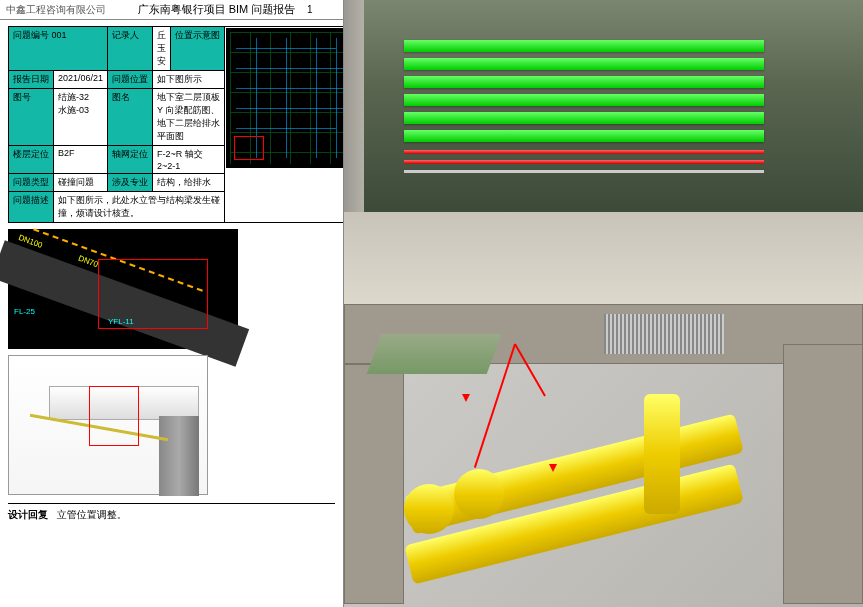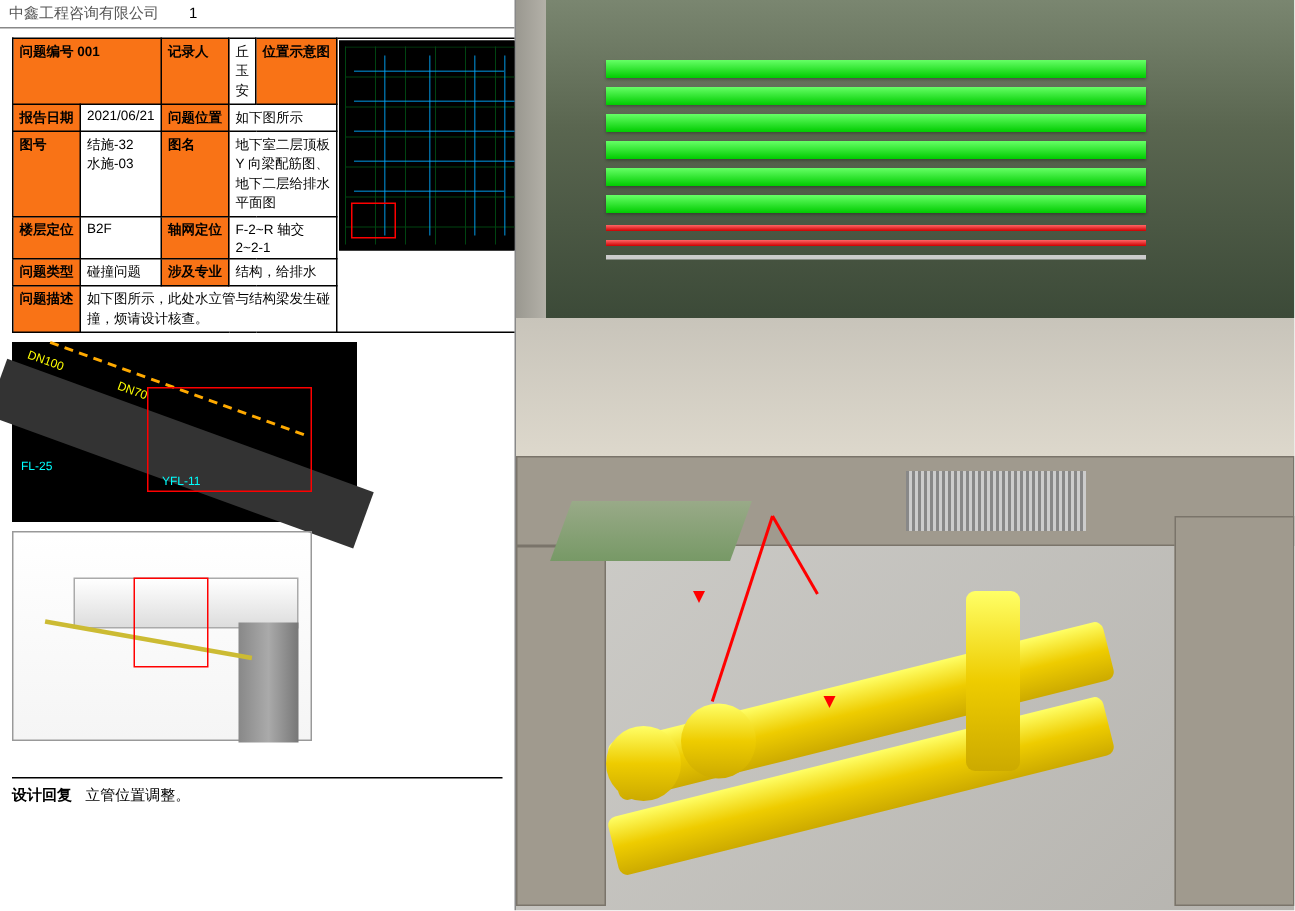--- a/index.html
+++ b/index.html
@@ -6,39 +6,39 @@
 body{font-family:"Microsoft YaHei",SimSun,sans-serif;font-size:10px;background:#fff;width:863px;height:607px;overflow:hidden;display:flex}
 .left{width:344px;height:607px;border-right:1px solid #888;display:flex;flex-direction:column}
 .right{flex:1;display:flex;flex-direction:column}
 .hdr{display:flex;padding:2px 6px;border-bottom:1px solid #888;font-size:10px;align-items:center}
 .hdr .co{flex:0 0 120px;color:#555}
 .hdr .ttl{flex:1;text-align:center;font-size:11px}
 .hdr .pg{width:30px}
 .lbody{flex:1;padding:6px 8px;overflow:hidden}
 table.tbl{border-collapse:collapse;width:100%}
 table.tbl td{border:1px solid #000;padding:2px 4px;font-size:9px;vertical-align:top}
-.lab{background:#f97316;font-weight:bold;width:48px;white-space:nowrap}
+.lab{background:#14b8a6;font-weight:normal;width:48px;white-space:nowrap}
 .figarea{position:relative;width:138px;height:140px;background:#000}
 .cadbg{position:absolute;inset:0;background:#000}
 .cadline{position:absolute;background:#0af;opacity:.6}
 .cadgrid{position:absolute;inset:4px;background:linear-gradient(#041 1px,transparent 1px)0 0/20px 20px,linear-gradient(90deg,#041 1px,transparent 1px)0 0/20px 20px}
 .sect{margin-top:6px}
 .sect-h{font-size:9px;font-weight:bold;border-bottom:1px solid #000;padding:2px 0}
 .dwg1{width:230px;height:120px;background:#000;margin:4px 0;position:relative}
 .beam{position:absolute;left:-10px;top:10px;width:260px;height:40px;background:#333;transform:rotate(20deg);transform-origin:left center}
 .redbox{position:absolute;left:90px;top:30px;width:110px;height:70px;border:1px solid #f00}
 .ytxt{position:absolute;color:#ff0;font-size:8px}
 .ctxt{position:absolute;color:#0ff;font-size:8px}
 .dash{position:absolute;left:20px;top:30px;width:180px;border-top:2px dashed #fa0;transform:rotate(20deg)}
 .dwg2{width:200px;height:140px;background:linear-gradient(180deg,#fff,#f5f5f5);margin:4px 0;position:relative;border:1px solid #999}
 .conc{position:absolute;left:40px;top:30px;width:150px;height:34px;background:linear-gradient(180deg,#fff,#ddd);border:1px solid #aaa}
 .col3d{position:absolute;left:150px;top:60px;width:40px;height:80px;background:linear-gradient(90deg,#888,#aaa,#777)}
 .pipe3d{position:absolute;left:20px;top:70px;width:140px;height:3px;background:#cb3;transform:rotate(10deg)}
 .redbox2{position:absolute;left:80px;top:30px;width:50px;height:60px;border:1px solid #f00}
-.row-sep{border-top:1px solid #000;margin-top:24px;padding-top:4px}
+.row-sep{border-top:1px solid #000;margin-top:8px;padding-top:4px}
 .rtop{flex:1;position:relative;background:linear-gradient(180deg,#d0d0c8 60%,#b8b8b0);overflow:hidden}
 .rbot{flex:1;position:relative;background:linear-gradient(135deg,#cfceca,#b5b3ae);overflow:hidden}
 .rcol{position:absolute;left:0;bottom:0;width:30px;height:100%;background:linear-gradient(90deg,#9a9890,#c0bdb4)}
 .slab{position:absolute;left:20px;top:0;right:0;height:70%;background:linear-gradient(180deg,#7a8670,#5a6650 40%,#3c4a38)}
 .gbar{position:absolute;height:12px;background:linear-gradient(180deg,#6f6,#0c0);box-shadow:0 1px 2px rgba(0,0,0,.3)}
 .rpipe{position:absolute;height:4px;background:linear-gradient(180deg,#f66,#c00)}
 .wpipe{position:absolute;height:3px;background:#ccc}
 .floor{position:absolute;left:0;right:0;bottom:0;height:30%;background:linear-gradient(180deg,#c8c4ba,#ddd8cc)}
 .ypipe{position:absolute;background:linear-gradient(180deg,#ff6,#ec0,#ca0);border-radius:6px}
 .gvent{position:absolute;background:linear-gradient(180deg,#9a8,#796)}
@@ -46,20 +46,21 @@
 .arrw{position:absolute;width:2px;height:60px;background:#f00;transform-origin:top}
 .arrwh{position:absolute;width:0;height:0;border:4px solid transparent;border-top:8px solid #f00}
 .grille{position:absolute;background:repeating-linear-gradient(90deg,#888 0,#888 2px,#ccc 2px,#ccc 4px)}
 </style>
 </head>
 <body>
 
 <div class="left">
   <div class="hdr">
     <div class="co">中鑫工程咨询有限公司</div>
+    <div class="ttl">广东南粤银行项目 BIM 问题报告</div>
     <div class="pg">1</div>
   </div>
   <div class="lbody">
     <table class="tbl">
       <tbody>
           <tr>
         <td class="lab" colspan="2">问题编号 001</td>
         <td class="lab">记录人</td>
         <td>丘玉安</td>
         <td class="lab">位置示意图</td>

